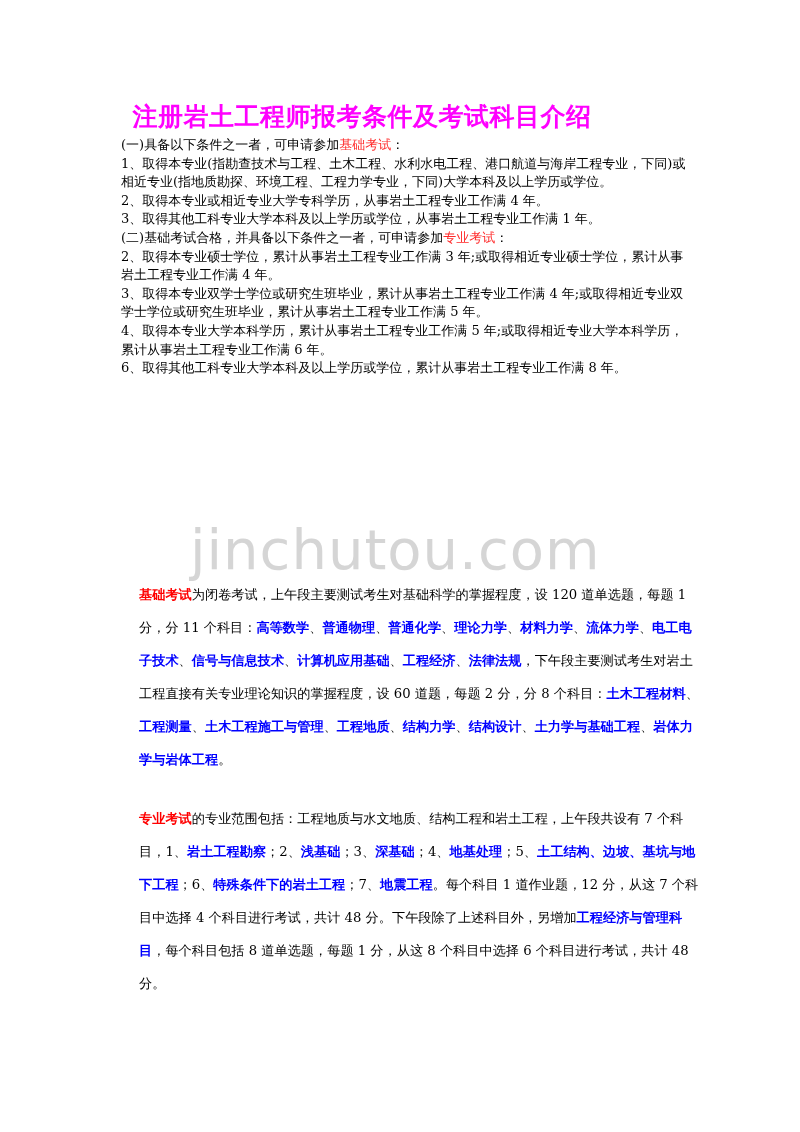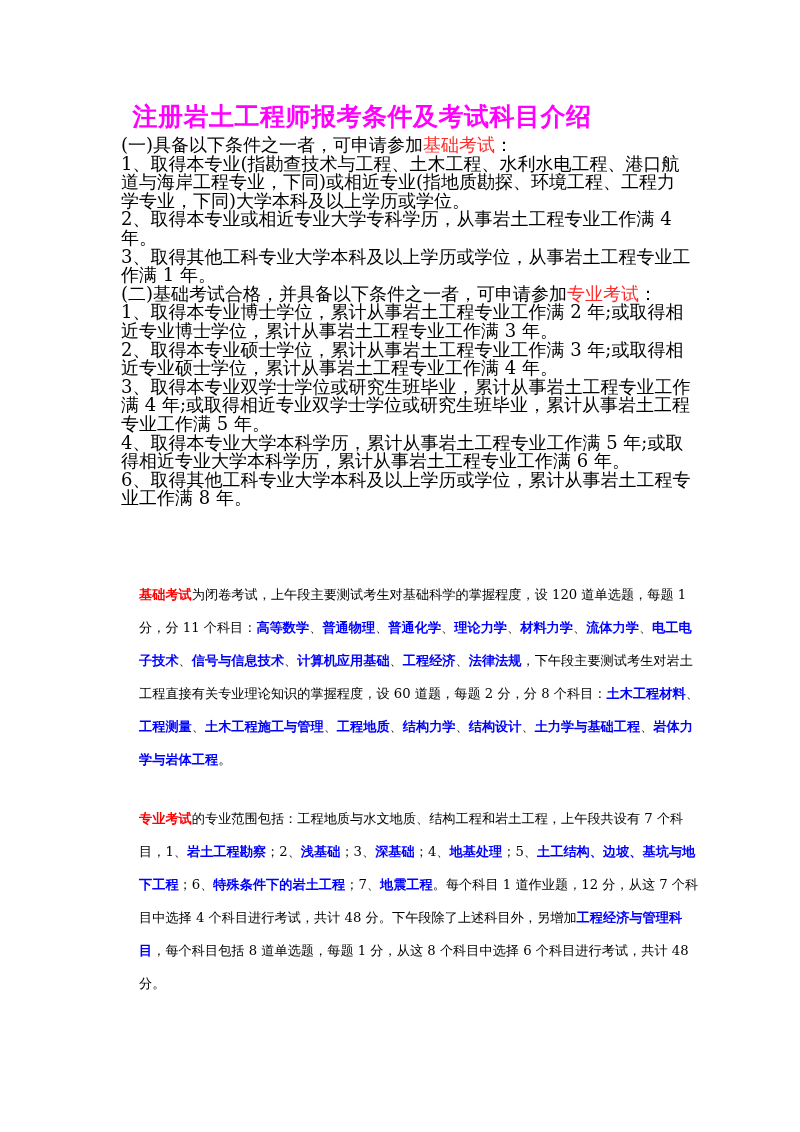--- a/index.html
+++ b/index.html
@@ -3,21 +3,21 @@
   <meta charset="utf-8">
   <style>
     html, body { margin: 0; padding: 0; background: #ffffff; }
     body { width: 800px; height: 1132px; position: relative; overflow: hidden;
            font-family: "DejaVu Serif", "Liberation Serif", serif; color: #000; }
     .page { position: absolute; left: 0; top: 0; width: 800px; height: 1132px; }
     .title { position: absolute; left: 0; width: 724px; top: 100px; text-align: center;
              font-family: "DejaVu Sans", "Liberation Sans", sans-serif;
              font-size: 25px; font-weight: bold; color: #ff00ff; letter-spacing: 0.5px; }
     .sec1 { position: absolute; left: 121px; top: 136px; width: 570px;
-            font-size: 18px; line-height: 18.6px; }
+            font-size: 13px; line-height: 18.6px; }
     .sec1 p { margin: 0; }
     .red { color: #ff2a2a; }
     .redb { color: #ff0000; font-weight: bold; }
     .blue { color: #0000ff; font-weight: bold; font-family: "DejaVu Sans", "Liberation Sans", sans-serif; }
     .para { position: absolute; left: 121px; width: 565px; font-size: 13.2px; line-height: 33px; margin: 18px; }
     .p2 { top: 560px; }
     .p3 { top: 784px; }
     .watermark { position: absolute; left: 190px; top: 520px; width: 400px; text-align: center;
                  font-family: "DejaVu Sans", "Liberation Sans", sans-serif;
                  font-size: 56px; color: rgba(190,190,190,0.65); letter-spacing: 1px;
@@ -30,24 +30,24 @@
 
   <div class="title">注册岩土工程师报考条件及考试科目介绍</div>
 
   <div class="sec1">
     <p><span>(一)具备以下条件之一者，可申请参加</span><span class="red">基础考试</span><span>：</span></p>
     <p>1、取得本专业(指勘查技术与工程、土木工程、水利水电工程、港口航道与海岸工程专业，下同)或相近专业(指地质勘探、环境工程、工程力学专业，下同)大学本科及以上学历或学位。</p>
     <p>2、取得本专业或相近专业大学专科学历，从事岩土工程专业工作满 4 年。</p>
     <p>3、取得其他工科专业大学本科及以上学历或学位，从事岩土工程专业工作满 1 年。</p>
 
     <p><span>(二)基础考试合格，并具备以下条件之一者，可申请参加</span><span class="red">专业考试</span><span>：</span></p>
-    <p>1、取得本专业博士学位，累计从事岩土工程专业工作满 2 年;或取得相近专业博士学位，累计从事岩土工程专业工作满 3 年。</p>
     <p>2、取得本专业硕士学位，累计从事岩土工程专业工作满 3 年;或取得相近专业硕士学位，累计从事岩土工程专业工作满 4 年。</p>
     <p>3、取得本专业双学士学位或研究生班毕业，累计从事岩土工程专业工作满 4 年;或取得相近专业双学士学位或研究生班毕业，累计从事岩土工程专业工作满 5 年。</p>
     <p>4、取得本专业大学本科学历，累计从事岩土工程专业工作满 5 年;或取得相近专业大学本科学历，累计从事岩土工程专业工作满 6 年。</p>
     <p>6、取得其他工科专业大学本科及以上学历或学位，累计从事岩土工程专业工作满 8 年。</p>
   </div>
 
   <p class="para p2"><span class="redb">基础考试</span><span>为闭卷考试，上午段主要测试考生对基础科学的掌握程度，设 120 道单选题，每题 1 分，分 11 个科目：</span><span class="blue">高等数学</span>、<span class="blue">普通物理</span>、<span class="blue">普通化学</span>、<span class="blue">理论力学</span>、<span class="blue">材料力学</span>、<span class="blue">流体力学</span>、<span class="blue">电工电子技术</span>、<span class="blue">信号与信息技术</span>、<span class="blue">计算机应用基础</span>、<span class="blue">工程经济</span>、<span class="blue">法律法规</span><span>，下午段主要测试考生对岩土工程直接有关专业理论知识的掌握程度，设 60 道题，每题 2 分，分 8 个科目：</span><span class="blue">土木工程材料</span>、<span class="blue">工程测量</span>、<span class="blue">土木工程施工与管理</span>、<span class="blue">工程地质</span>、<span class="blue">结构力学</span>、<span class="blue">结构设计</span>、<span class="blue">土力学与基础工程</span>、<span class="blue">岩体力学与岩体工程</span><span>。</span></p>
 
   <p class="para p3"><span class="redb">专业考试</span><span>的专业范围包括：工程地质与水文地质、结构工程和岩土工程，上午段共设有 7 个科目，</span><span>1、</span><span class="blue">岩土工程勘察</span><span>；</span><span>2、</span><span class="blue">浅基础</span><span>；</span><span>3、</span><span class="blue">深基础</span><span>；</span><span>4、</span><span class="blue">地基处理</span><span>；</span><span>5、</span><span class="blue">土工结构、边坡、基坑与地下工程</span><span>；</span><span>6、</span><span class="blue">特殊条件下的岩土工程</span><span>；</span><span>7、</span><span class="blue">地震工程</span><span>。</span><span>每个科目 1 道作业题，12 分，从这 7 个科目中选择 4 个科目进行考试，共计 48 分。下午段除了上述科目外，另增加</span><span class="blue">工程经济与管理科目</span><span>，每个科目包括 8 道单选题，每题 1 分，从这 8 个科目中选择 6 个科目进行考试，共计 48 分。</span></p>
 
+  <div class="watermark">jinchutou.com</div>
 </div>
 
 </body></html>

